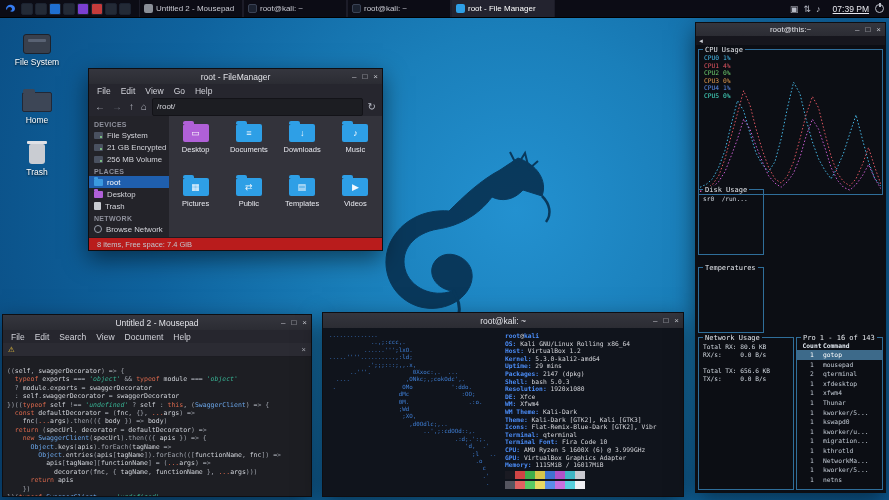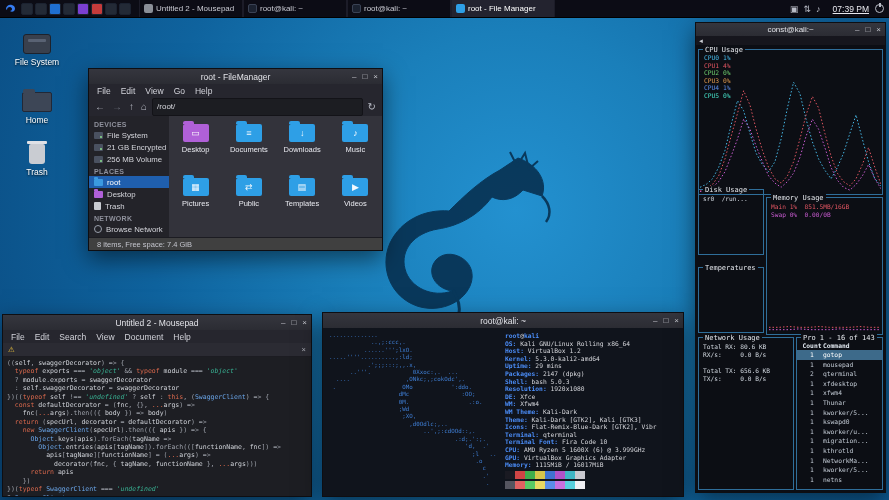--- a/index.html
+++ b/index.html
@@ -70,29 +70,29 @@
   .ic-folder::before { content:""; position:absolute; top:-2px; left:0; width:4px; height:2px; background:inherit; border-radius:1px 1px 0 0; }
   .ic-trash { width:7px; height:8px; background:#c9ccd2; border-radius:1px; flex:0 0 auto; }
   .ic-net { width:8px; height:8px; border:1px solid #9aa0ac; border-radius:50%; flex:0 0 auto; }
   .fm-main { flex:1; background:#33333b; display:grid; grid-template-columns:repeat(4,1fr);
     grid-auto-rows:54px; padding:4px 0; }
   .fm-cell { text-align:center; color:#e8e9ef; font-size:7.5px; cursor:pointer; padding-top:4px; }
   .folder { width:26px; height:18px; border-radius:2px; position:relative; margin:0 auto 3px; }
   .folder::before { content:""; position:absolute; top:-3px; left:0; width:11px; height:3px; background:inherit; border-radius:2px 2px 0 0; }
   .emblem { position:absolute; inset:0; display:flex; align-items:center; justify-content:center;
     color:rgba(255,255,255,.95); font-size:9px; line-height:1; }
-  .fm-status { height:13px; background:#404040; color:#c3c4cc; font-size:7.5px; display:flex; align-items:center;
+  .fm-status { height:13px; background:#b91c1c; color:#c3c4cc; font-size:7.5px; display:flex; align-items:center;
     padding-left:8px; flex:0 0 auto; border-top:1px solid #1c1c22; }
 
   
   .warnbar { height:14px; background:#2b2b33; display:flex; align-items:center; gap:4px; padding:0 5px;
     font-size:7.5px; color:#d4d5db; flex:0 0 auto; border-bottom:1px solid #1c1c22; }
   .warn-x { margin-left:auto; cursor:pointer; color:#a8aab2; }
   .code { flex:1; background:#1d1e23; font-family:"DejaVu Sans Mono", monospace; font-size:6.5px;
-    line-height:8.4px; padding:2px 4px; overflow:hidden; white-space:pre; cursor:text; }
+    line-height:8.4px; padding:10px 4px; overflow:hidden; white-space:pre; cursor:text; }
   .tok-k { color:#d9684c; } .tok-s { color:#38b394;font-style:italic; } .tok-i { color:#cfd2d8; }
   .tok-p { color:#9da1aa; } .tok-b { color:#6aa5e8; }
 
   
   .term-body { flex:1; background:#10141c; display:flex; font-family:"DejaVu Sans Mono", monospace; overflow:hidden; }
   .nf-art { color:#3f7fd6; font-size:5.8px; line-height:7.4px; white-space:pre; padding:4px 0 0 6px; width:178px; flex:0 0 auto; }
   .nf-info { padding:4px 2px 0 4px; font-size:6.3px; line-height:7.6px; color:#d6d7dc; white-space:nowrap; overflow:hidden; }
   .nf-user { color:#4b8df8; font-weight:bold; }
   .nf-label { color:#4b8df8; font-weight:bold; }
   .nf-palette { display:flex; margin-top:2px; }
@@ -398,21 +398,21 @@
             <div style="background: rgb(200, 112, 221);"></div>
             <div style="background: rgb(88, 207, 221);"></div>
             <div style="background: rgb(240, 240, 244);"></div>
           </div>
         </div>
     </div>
   </div>
 
   <div class="window" style="left:695px; top:22px; width:191px; height:471px;">
     <div class="titlebar" style="height:13px;">
-      <span class="title" style="font-size:8px;">const@kali:~</span>
+      <span class="title" style="font-size:8px;">root@this:~</span>
       <span class="tb-btns">
         <span>–</span>
         <span>□</span>
         <span>×</span>
       </span>
     </div>
     <div class="gt-toolbar">
       <span>◄</span>
     </div>
     <div class="gt-body" id="gt-body">
@@ -429,30 +429,20 @@
           <svg class="gt-graph" viewBox="0 0 100 100" preserveAspectRatio="none">
             <polyline points="0.0,96.0 3.4,94.0 6.9,90.0 10.3,82.0 13.8,70.0 17.2,52.0 20.7,35.0 24.1,42.0 27.6,58.0 31.0,72.0 34.5,80.0 37.9,85.0 41.4,78.0 44.8,62.0 48.3,40.0 51.7,22.0 55.2,30.0 58.6,48.0 62.1,64.0 65.5,76.0 69.0,84.0 72.4,90.0 75.9,82.0 79.3,72.0 82.8,58.0 86.2,45.0 89.7,62.0 93.1,78.0 96.6,90.0 100.0,95.0" fill="none" stroke="#46b9e8" stroke-width="1" vector-effect="non-scaling-stroke" stroke-dasharray="1.5,2"></polyline>
             <polyline points="0.0,98.0 3.4,97.0 6.9,94.0 10.3,88.0 13.8,76.0 17.2,60.0 20.7,44.0 24.1,28.0 27.6,38.0 31.0,55.0 34.5,70.0 37.9,82.0 41.4,90.0 44.8,93.0 48.3,88.0 51.7,78.0 55.2,62.0 58.6,45.0 62.1,32.0 65.5,40.0 69.0,58.0 72.4,74.0 75.9,86.0 79.3,92.0 82.8,95.0 86.2,90.0 89.7,80.0 93.1,68.0 96.6,82.0 100.0,94.0" fill="none" stroke="#e05561" stroke-width="1" vector-effect="non-scaling-stroke" stroke-dasharray="1.5,2"></polyline>
             <polyline points="0.0,99.0 3.4,98.0 6.9,96.0 10.3,92.0 13.8,85.0 17.2,74.0 20.7,62.0 24.1,48.0 27.6,55.0 31.0,67.0 34.5,78.0 37.9,88.0 41.4,93.0 44.8,96.0 48.3,92.0 51.7,86.0 55.2,75.0 58.6,60.0 62.1,48.0 65.5,55.0 69.0,68.0 72.4,82.0 75.9,91.0 79.3,96.0 82.8,98.0 86.2,94.0 89.7,88.0 93.1,80.0 96.6,90.0 100.0,97.0" fill="none" stroke="#c85bd0" stroke-width="1" vector-effect="non-scaling-stroke" stroke-dasharray="1.5,2"></polyline>
           </svg>
         </div>
         <div class="gt-box" style="top: 144px; left: 2px; width: 66px; height: 66px;">
           <span class="gt-title">Disk Usage</span>
           <div class="gt-lines">sr0  /run...</div>
         </div>
-        <div class="gt-box" style="top: 152px; left: 70px; right: 2px; height: 138px;">
-          <span class="gt-title">Memory Usage</span>
-          <div class="gt-lines"><div style="color: rgb(224, 85, 97);">Main 1%  851.5MB/16GB</div><div style="color: rgb(200, 91, 208);">Swap 0%  0.00/0B</div></div>
-          <div style="position: absolute; left: 1px; right: 1px; bottom: 1px; height: 80px;">
-            <svg class="gt-graph" viewBox="0 0 100 100" preserveAspectRatio="none">
-              <polyline points="0.0,94.0 9.1,94.0 18.2,93.0 27.3,94.0 36.4,94.0 45.5,93.0 54.5,94.0 63.6,94.0 72.7,94.0 81.8,93.0 90.9,94.0 100.0,94.0" fill="none" stroke="#e05561" stroke-width="1" vector-effect="non-scaling-stroke" stroke-dasharray="1.5,2"></polyline>
-              <polyline points="0.0,97.0 9.1,97.0 18.2,97.0 27.3,96.0 36.4,97.0 45.5,97.0 54.5,97.0 63.6,96.0 72.7,97.0 81.8,97.0 90.9,97.0 100.0,97.0" fill="none" stroke="#c85bd0" stroke-width="1" vector-effect="non-scaling-stroke" stroke-dasharray="1.5,2"></polyline>
-            </svg>
-          </div>
-        </div>
         <div class="gt-box" style="top: 222px; left: 2px; width: 66px; height: 66px;">
           <span class="gt-title">Temperatures</span>
         </div>
         <div class="gt-box" style="top: 292px; left: 2px; width: 96px; height: 153px;">
           <span class="gt-title">Network Usage</span>
           <div class="gt-lines">Total RX: 80.6 KB
 RX/s:     0.0 B/s
 
 Total TX: 656.6 KB
 TX/s:     0.0 B/s</div>

